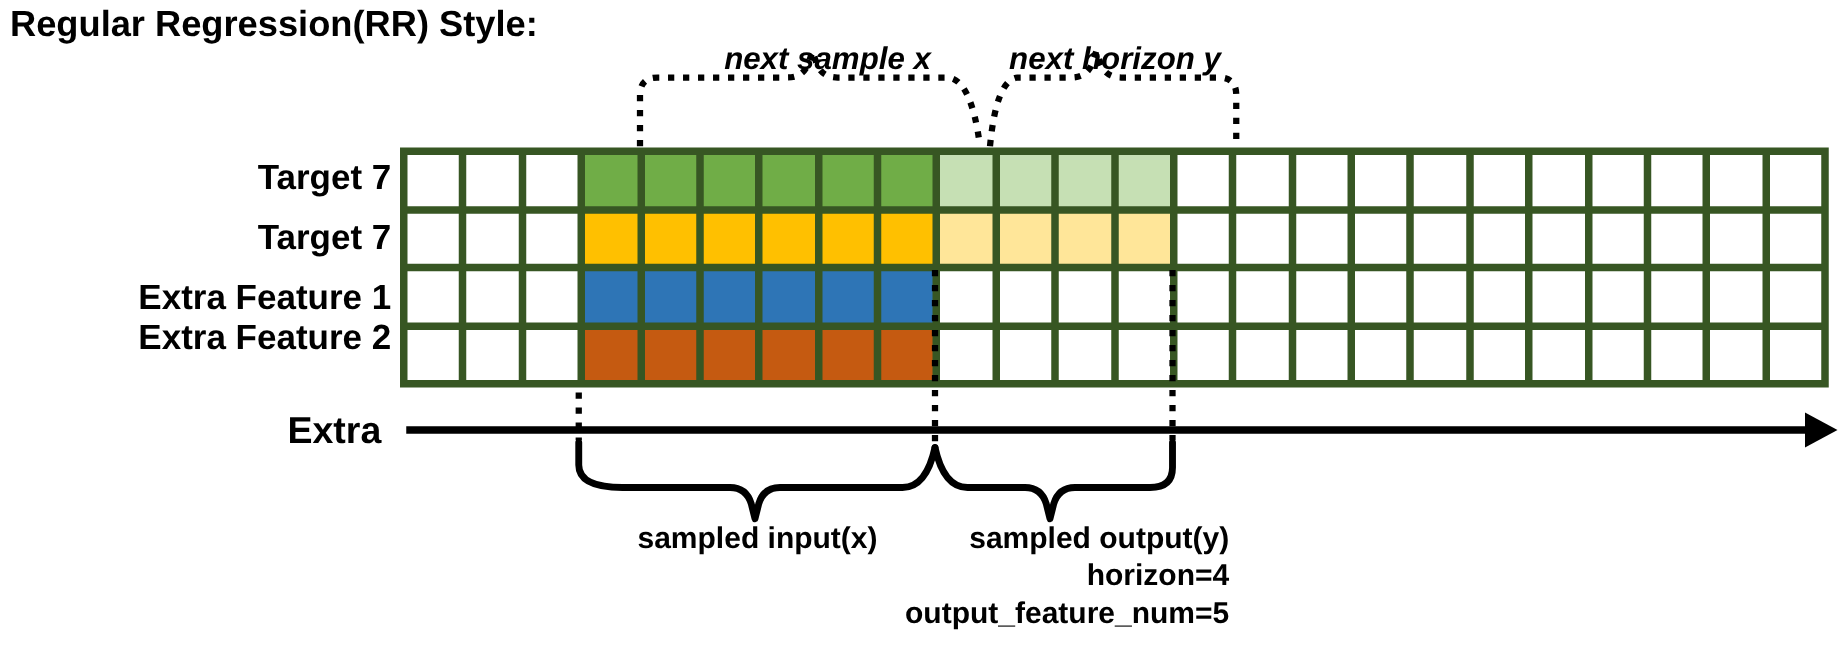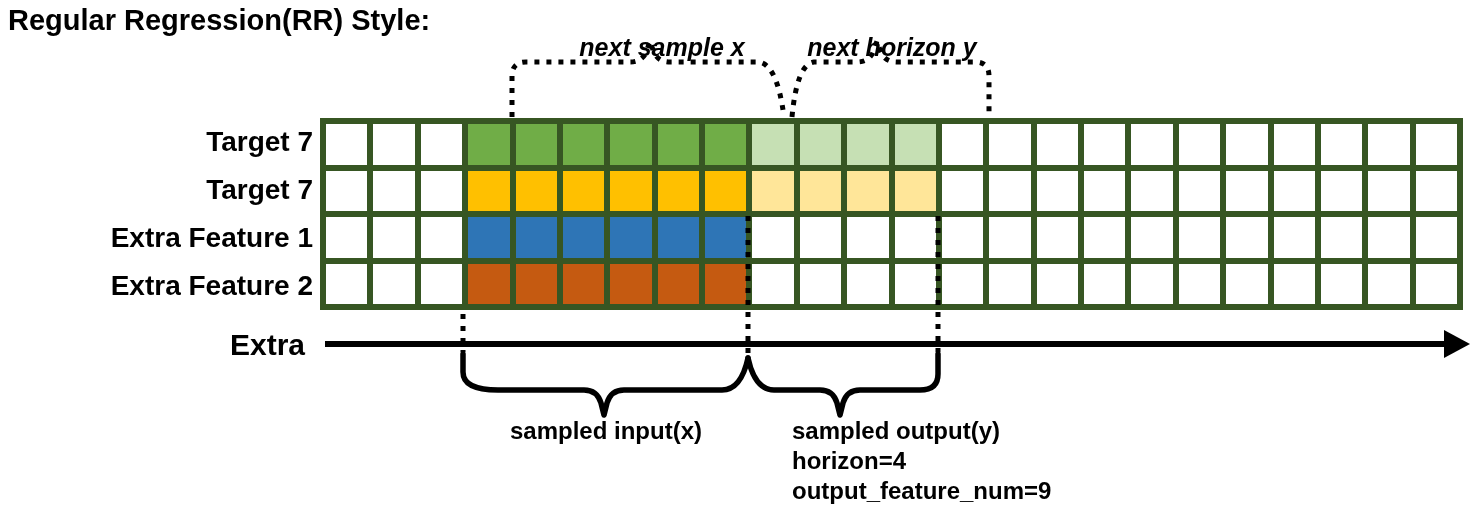--- a/index.html
+++ b/index.html
@@ -31,37 +31,37 @@
   svg.overlay { position:absolute; left:0; top:0; z-index:5; pointer-events:none; }
   .time-label {
     position:absolute; right:1171px; top:328px;
     font-size:30px; font-weight:700; white-space:nowrap;
   }
   .sample-text {
     position:absolute; top:416px; font-size:24px; font-weight:600;
     line-height:30px; white-space:nowrap; z-index:2;
   }
   .sample-text.left  { left:510px; }
-  .sample-text.right { left:792px; }
+  .sample-text.right { left:724px;text-align:right; }
 </style>
 </head>
 <body>
 
 <div class="canvas">
 
   <div class="title">Regular Regression(RR) Style:</div>
 
   <div class="next-label x">next sample x</div>
   <div class="next-label y">next horizon y</div>
 
   <div id="row-labels">
       <div class="row-label" style="top: 118px;">Target 7</div>
       <div class="row-label" style="top: 166px;">Target 7</div>
       <div class="row-label" style="top: 214px;">Extra Feature 1</div>
-      <div class="row-label" style="top: 262px;">Extra Feature 2</div>
+      <div class="row-label" style="top: 246px;">Extra Feature 2</div>
     </div>
 
   <div class="grid" id="grid" style="background: rgb(55, 86, 35);">
       <div class="cell" style="background: rgb(255, 255, 255);"></div>
       <div class="cell" style="background: rgb(255, 255, 255);"></div>
       <div class="cell" style="background: rgb(255, 255, 255);"></div>
       <div class="cell" style="background: rgb(112, 173, 71);"></div>
       <div class="cell" style="background: rgb(112, 173, 71);"></div>
       <div class="cell" style="background: rgb(112, 173, 71);"></div>
       <div class="cell" style="background: rgb(112, 173, 71);"></div>
@@ -179,16 +179,16 @@
   </svg>
 
   <div class="time-label">Extra</div>
 
   <div class="sample-text left" id="sampled-input">
       <div>sampled input(x)</div>
     </div>
   <div class="sample-text right" id="sampled-output">
       <div>sampled output(y)</div>
       <div>horizon=4</div>
-      <div>output_feature_num=9</div>
+      <div>output_feature_num=5</div>
     </div>
 
 </div>
 
 </body></html>

